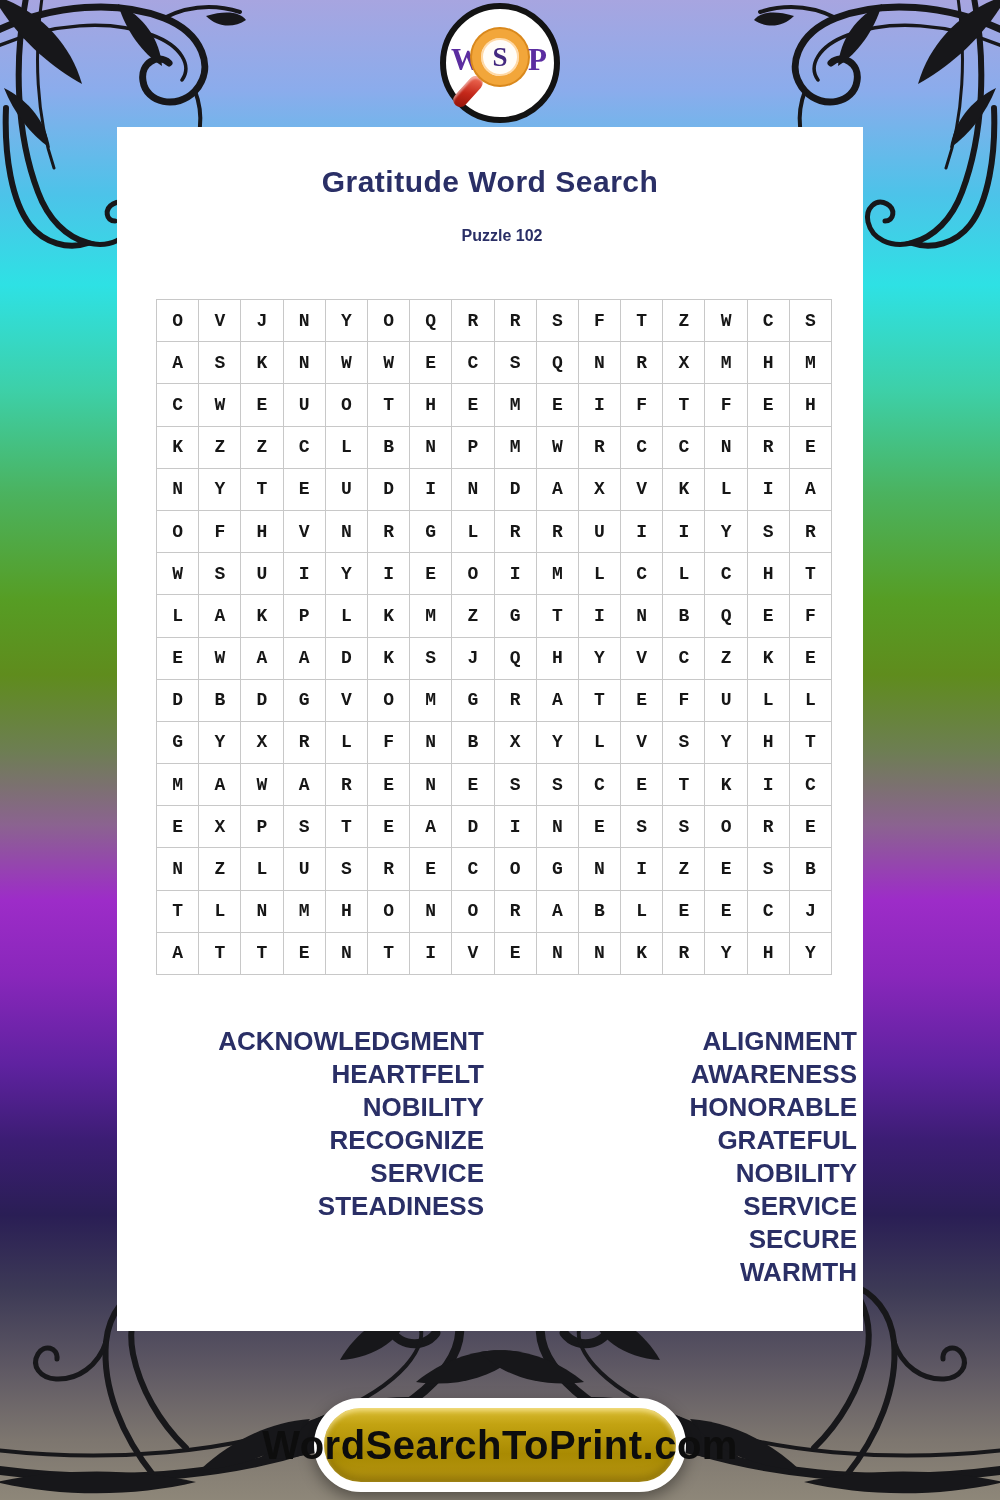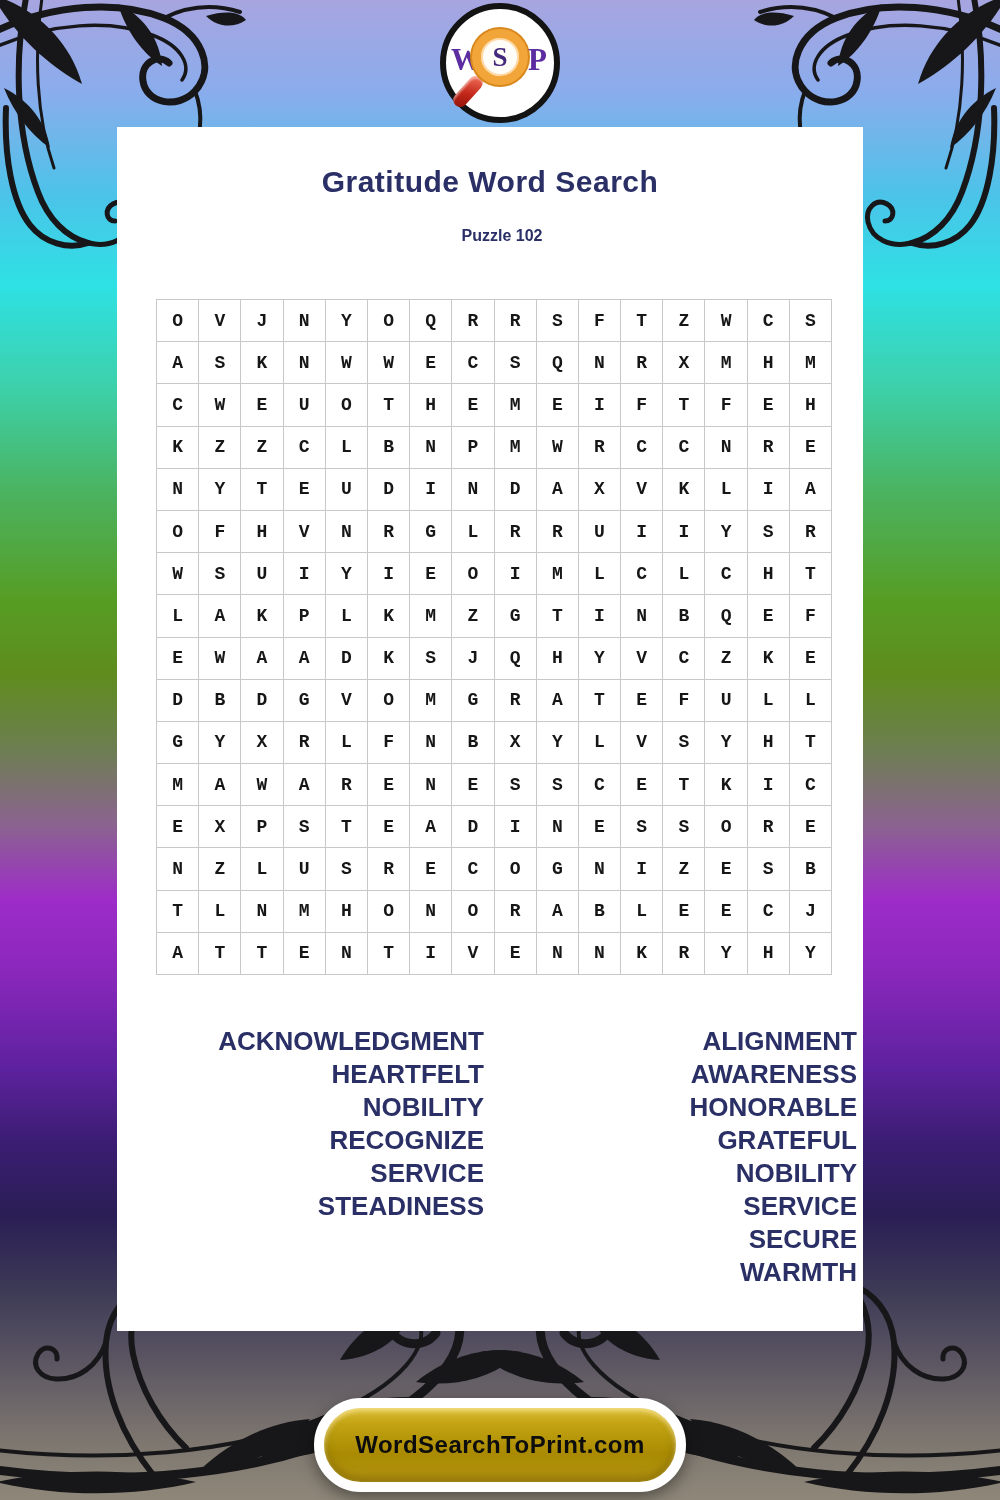--- a/index.html
+++ b/index.html
@@ -79,21 +79,21 @@
   .site-button{
     position:absolute;left:500px;top:1398px;transform:translateX(-50%);
     width:352px;height:74px;z-index:3;
     background:linear-gradient(180deg,#d9bc33 0%,#c3a312 22%,#a98a02 62%,#b59512 100%);
     border:10px solid #ffffff;border-radius:47px;
     box-shadow:0 6px 16px rgba(0,0,0,.4), inset 0 3px 5px rgba(255,236,160,.75), inset 0 -5px 9px rgba(110,85,0,.5);
     display:flex;align-items:center;justify-content:center;
     text-decoration:none;cursor:pointer;
   }
   .site-button span{
-    font-size:24px;font-weight:700;color:#0d0d0d;letter-spacing:0.5px;
+    font-size:40px;font-weight:700;color:#0d0d0d;letter-spacing:0.5px;
   }
 </style>
 </head>
 <body>
 
 <svg width="0" height="0" style="position:absolute">
   <defs>
     <symbol id="corner-f" viewBox="0 0 250 320">
       <g fill="none" stroke="#17171a" stroke-linecap="round">
         <path stroke-width="7" d="M2,34 C58,8 122,4 168,22 C206,37 220,72 199,95 C181,114 150,107 147,85 C144,67 162,57 173,67"></path>

